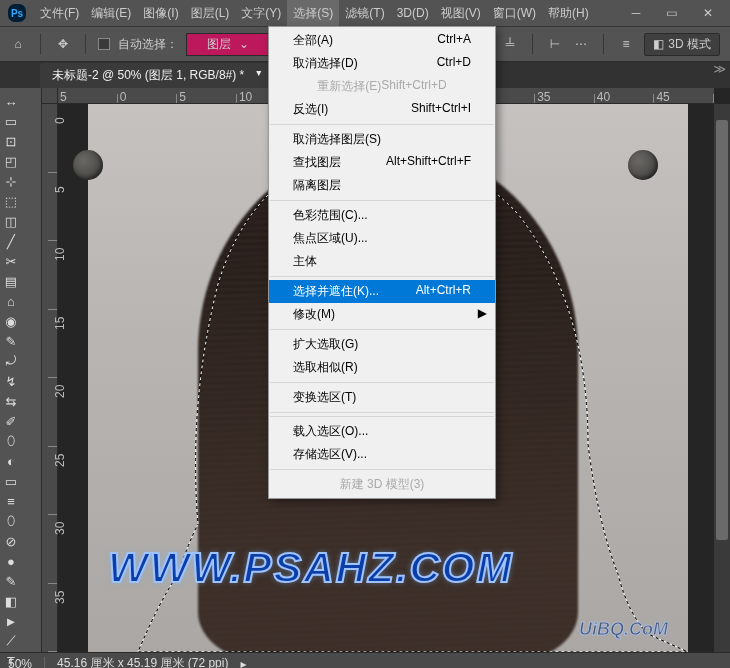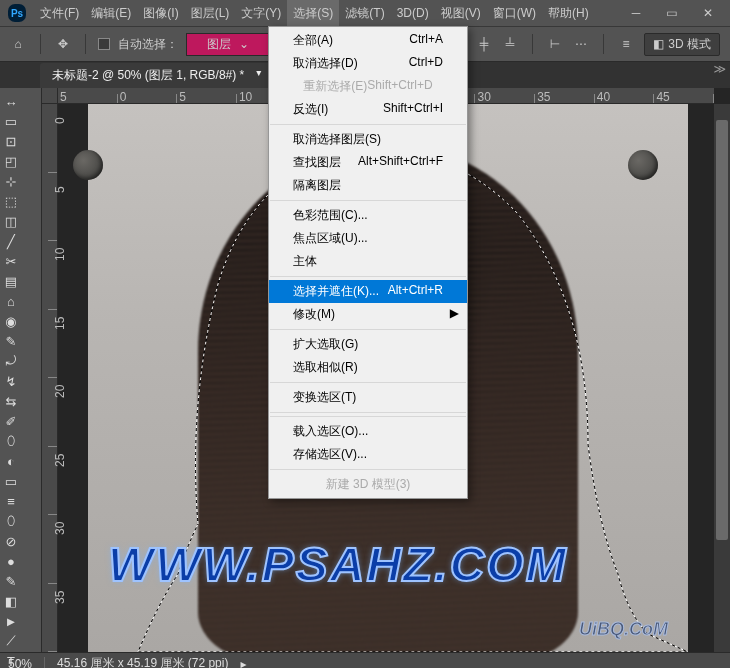--- a/index.html
+++ b/index.html
@@ -39,30 +39,30 @@
 .ruler-v .ruler-tick::after { left: 6px; right: 0; top: auto; bottom: 0; width: auto; height: 1px; }
 .ruler-v { display: flex; flex-direction: column; }
 .ruler-v .ruler-tick span { transform: rotate(-90deg); transform-origin: left top; top: 20px; left: 11px; }
 
 .canvas { position: absolute; top: 16px; left: 46px; width: 600px; height: 548px; background: linear-gradient(180deg, #c5c2bf 0%, #b8b5b2 40%, #aaa7a4 100%); }
 .bolt { position: absolute; width: 30px; height: 30px; border-radius: 50%; background: radial-gradient(circle at 35% 35%, #6a6864, #3a3a38); box-shadow: inset -2px -2px 4px rgba(0,0,0,0.5); }
 .hair { position: absolute; top: 40px; left: 110px; width: 380px; height: 520px; background: radial-gradient(ellipse 180px 280px at 50% 20%, #2a2220 0%, #1a1614 35%, transparent 60%), linear-gradient(180deg, #201a18 20%, #2e2420 50%, #3a2e28 80%); border-radius: 50% 50% 20% 20% / 40% 40% 10% 10%; filter: blur(1px); }
 .hair::before { content: ''; position: absolute; inset: 0; background: repeating-linear-gradient(178deg, transparent 0px, rgba(80,60,50,0.3) 2px, transparent 6px), repeating-linear-gradient(182deg, transparent 0px, rgba(60,45,40,0.25) 3px, transparent 7px); border-radius: inherit; }
 .ear { position: absolute; top: 170px; right: 230px; width: 22px; height: 32px; background: #c9a590; border-radius: 40% 60% 60% 40%; }
 .selection-path { position: absolute; inset: 0; pointer-events: none; }
-.watermark1 { position: absolute; bottom: 60px; left: 20px; font-size: 48px; font-weight: 900; font-style: italic; color: #0b3ea8; letter-spacing: 2px; -webkit-text-stroke: 2px #9ec3ff; text-shadow: 0 0 6px rgba(120,180,255,0.6); font-family: Arial Black, sans-serif; }
+.watermark1 { position: absolute; bottom: 60px; left: 20px; font-size: 42px; font-weight: 900; font-style: italic; color: #0b3ea8; letter-spacing: 2px; -webkit-text-stroke: 2px #9ec3ff; text-shadow: 0 0 6px rgba(120,180,255,0.6); font-family: Arial Black, sans-serif; }
 .watermark2 { position: absolute; bottom: 12px; right: 20px; font-size: 18px; font-weight: 900; font-style: italic; color: #4a5a7a; -webkit-text-stroke: 1px #aabbdd; font-family: Arial Black, sans-serif; }
 
 .scroll-v { position: absolute; top: 16px; right: 0; bottom: 0; width: 16px; background: #3a3a3a; }
 .scroll-thumb { position: absolute; left: 2px; right: 2px; background: #6a6a6a; border-radius: 2px; }
 
 .status-bar { height: 22px; background: #4a4a4a; color: #ddd; display: flex; align-items: center; padding: 0 8px; gap: 12px; font-size: 11px; border-top: 1px solid #2a2a2a; }
 .status-sep { width: 1px; height: 14px; background: #666; }
 
-.select-menu { position: absolute; top: 26px; left: 268px; width: 200px; background: #f0f0f0; border: 1px solid #979797; box-shadow: 3px 3px 8px rgba(0,0,0,0.4); padding: 2px 0; z-index: 1000; }
+.select-menu { position: absolute; top: 26px; left: 268px; width: 228px; background: #f0f0f0; border: 1px solid #979797; box-shadow: 3px 3px 8px rgba(0,0,0,0.4); padding: 2px 0; z-index: 1000; }
 .menu-row { display: flex; justify-content: space-between; padding: 3px 24px 3px 24px; color: #000; position: relative; font-size: 12px; }
 .menu-row.highlight { background: #0078d7; color: #fff; }
 .menu-row.disabled { color: #aaa; justify-content: center; }
 .menu-sep { height: 1px; background: #d7d7d7; margin: 3px 1px; }
 .submenu-arrow { position: absolute; right: 8px; }
 
 .checkbox { width: 12px; height: 12px; border: 1px solid #888; background: #3a3a3a; }
 </style>
 </head>
 <body>

